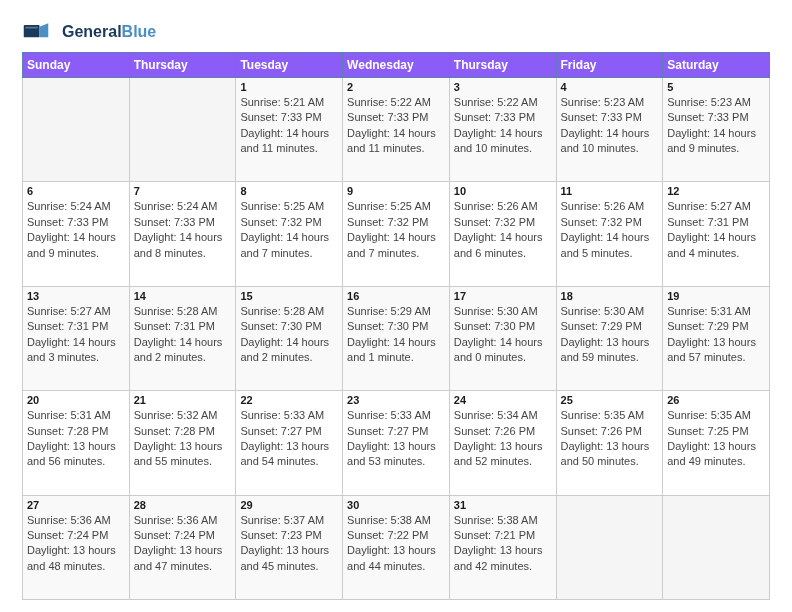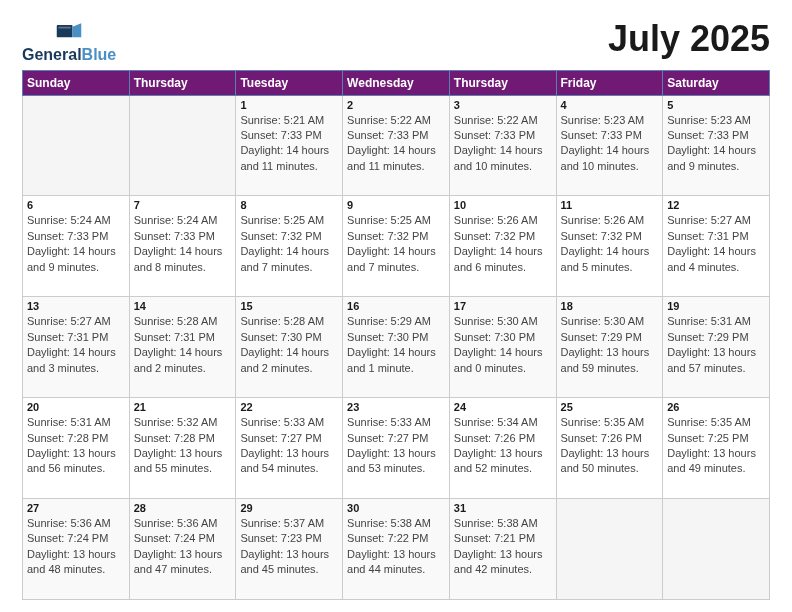--- a/index.html
+++ b/index.html
@@ -19,22 +19,21 @@
     }
     .header {
       display: flex;
       justify-content: space-between;
       align-items: flex-start;
       margin-bottom: 6px;
     }
     .logo {
       display: flex;
       align-items: center;
-      gap: 0;
-      flex-direction: column;
+      gap: 12px;
     }
     .logo-icon {
       width: 28px;
       height: 28px;
     }
     .title-block {
       text-align: right;
     }
     .month-title {
       font-size: 36px;
@@ -47,21 +46,21 @@
       margin-top: 2px;
     }
     .calendar {
       flex: 1;
       border: 1px solid #ccc;
       border-collapse: collapse;
       width: 100%;
       table-layout: fixed;
     }
     .calendar thead tr th {
-      background: #701a75;
+      background: #8b5cf6;
       color: #fff;
       font-size: 12px;
       font-weight: bold;
       padding: 5px 4px;
       border: 1px solid #5a7fb5;
       text-align: left;
     }
     .calendar tbody tr td {
       border: 1px solid #ccc;
       vertical-align: top;
@@ -99,21 +98,20 @@
       <svg class="logo-icon" viewBox="0 0 32 32">
         <rect x="2" y="8" width="18" height="14" rx="1" fill="#1a3a5c"></rect>
         <polygon points="20,10 30,6 30,22 20,22" fill="#4a90c4"></polygon>
         <rect x="4" y="10" width="14" height="2" fill="#fff" opacity="0.3"></rect>
       </svg>
       <div>
         <div style="font-size:16px;font-weight:bold;color:#1a3a5c;line-height:1.1">General<span style="color:#4a90c4;">Blue</span></div>
       </div>
     </div>
     <div class="title-block">
-      <div class="month-title">July 2025</div>
     </div>
   </div>
 
   <table class="calendar">
     <thead>
       <tr>
       <th>Sunday</th>
           <th>Thursday</th>
           <th>Tuesday</th>
           <th>Wednesday</th>

